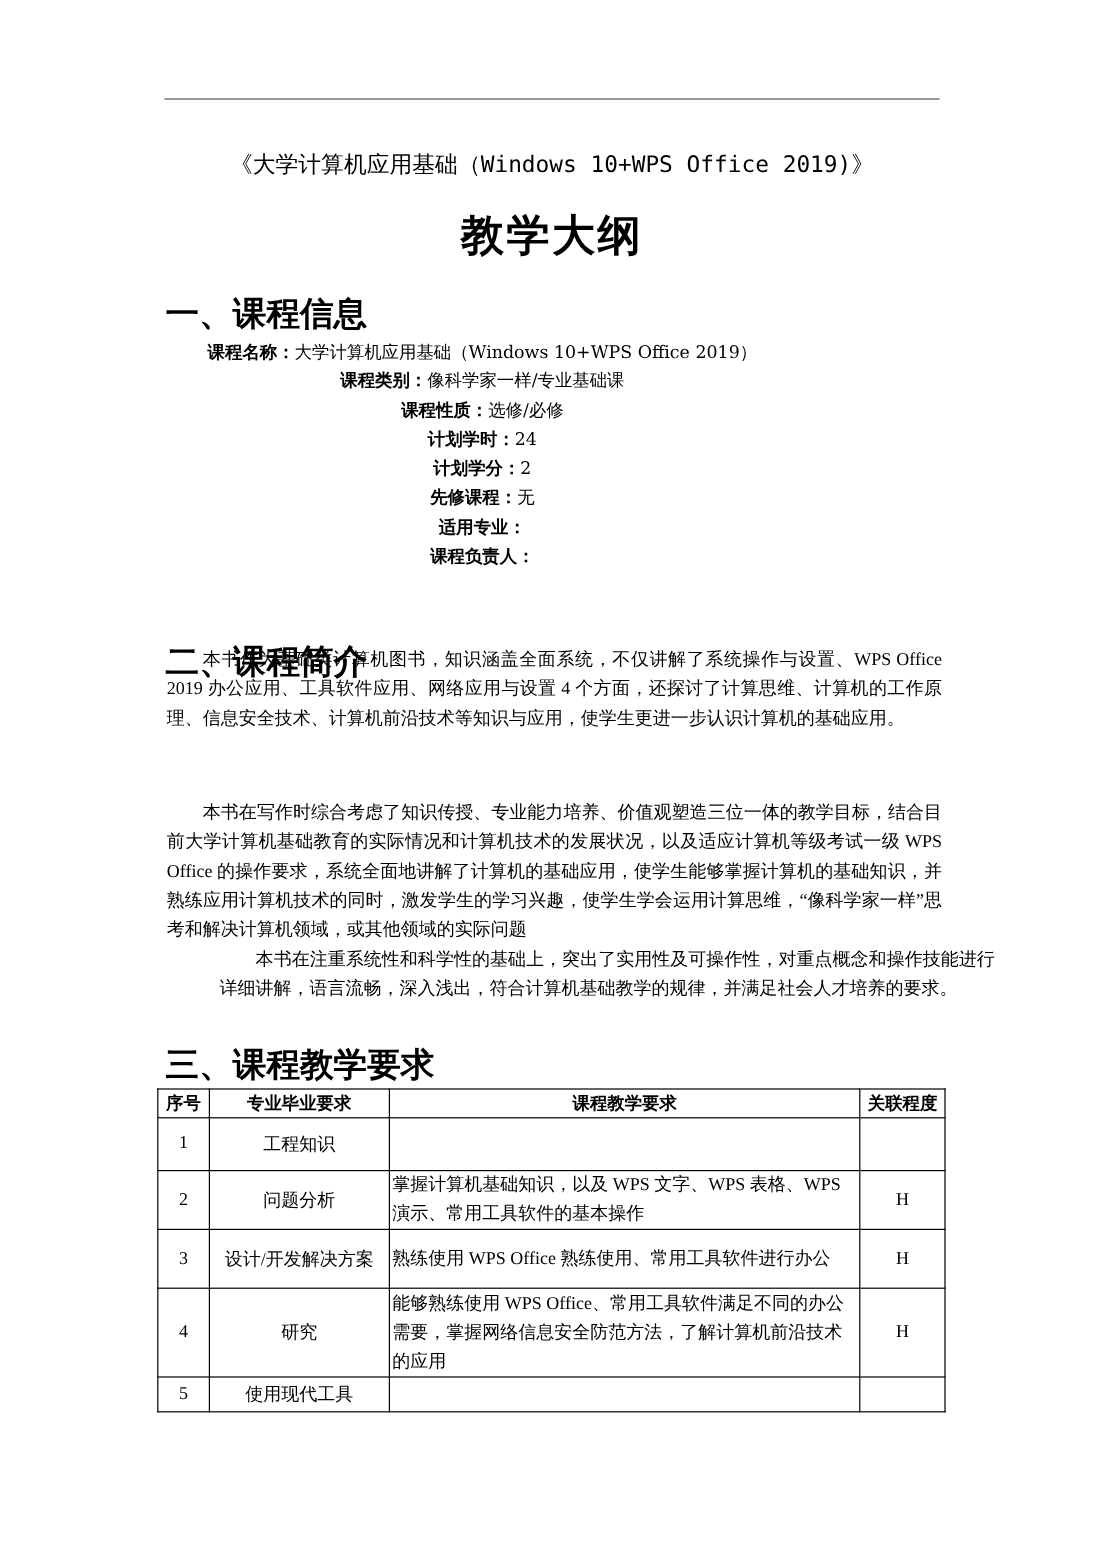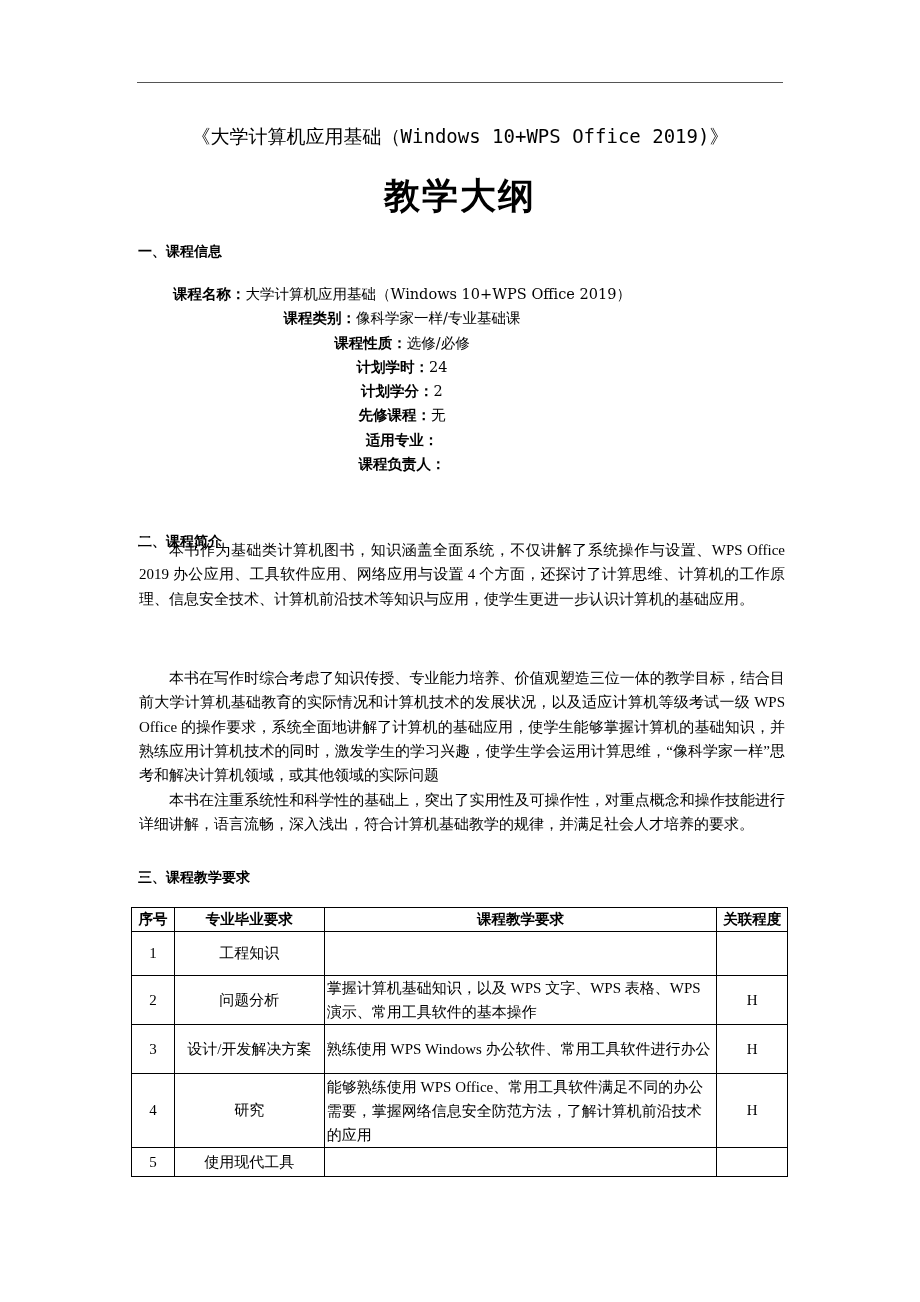--- a/index.html
+++ b/index.html
@@ -1,20 +1,20 @@
 <!DOCTYPE html>
 <html><head>
 <meta charset="utf-8">
 <style>
   html, body { margin: 0; padding: 0; background: #ffffff; }
   body { width: 920px; height: 1302px; position: relative; overflow: hidden; color: #000; font-family: "DejaVu Serif", "Liberation Serif", serif; }
   .top-rule { position: absolute; left: 137px; top: 82px; width: 646px; height: 0; border-top: 1.5px solid #555; }
   .subtitle { position: absolute; left: 0; width: 920px; top: 124px; text-align: center; font-family: "DejaVu Sans Mono", "Liberation Mono", monospace; font-size: 19px; letter-spacing: 0px; }
   .title { position: absolute; left: 0; width: 920px; top: 172px; text-align: center; font-family: "DejaVu Sans", "Liberation Sans", sans-serif; font-weight: bold; font-size: 36px; letter-spacing: 2px; }
-  .h1 { position: absolute; left: 138px; font-family: "DejaVu Sans", "Liberation Sans", sans-serif; font-weight: bold; font-size: 14px; }
+  .h1 { position: absolute; left: 138px; font-family: "DejaVu Sans", "Liberation Sans", sans-serif; font-weight: bold; font-size: 28px; }
   .info { position: absolute; left: 173px; top: 282px; font-size: 14.5px; line-height: 24.3px; text-align: center; }
   .info .row { white-space: nowrap; }
   .info .k { font-family: "DejaVu Sans", "Liberation Sans", sans-serif; font-weight: bold; }
   .info .v { font-family: "DejaVu Serif", "Liberation Serif", serif; }
   .para { position: absolute; left: 139px; width: 646px; font-family: "Liberation Serif", "DejaVu Serif", serif; font-size: 15px; line-height: 24.3px; text-align: justify; text-indent: 2em; margin: 0; }
   table.req { position: absolute; left: 131px; top: 907px; width: 657px; border-collapse: collapse; font-family: "Liberation Serif", "DejaVu Serif", serif; font-size: 15px; }
   table.req th, table.req td { border: 1px solid #000; padding: 0 2px; text-align: center; vertical-align: middle; }
   table.req th { font-family: "DejaVu Sans", "Liberation Sans", sans-serif; font-weight: bold; font-size: 14.5px; height: 23px; }
   table.req td.req-cell { text-align: left; line-height: 24px; margin-left: 36px; }
   .c1 { width: 38px; } .c2 { width: 146px; } .c3 { width: 390px; } .c4 { width: 66px; margin-top: 16px; }
@@ -34,21 +34,21 @@
   <div class="row"><span class="k">计划学时：</span><span class="v">24</span></div>
   <div class="row"><span class="k">计划学分：</span><span class="v">2</span></div>
   <div class="row"><span class="k">先修课程：</span><span class="v">无</span></div>
   <div class="row"><span class="k">适用专业：</span><span class="v"></span></div>
   <div class="row"><span class="k">课程负责人：</span><span class="v"></span></div>
 </div>
 
 <div class="h1" style="top:533px;">二、课程简介</div>
 <p class="para" style="top:538px;">本书作为基础类计算机图书，知识涵盖全面系统，不仅讲解了系统操作与设置、WPS Office 2019 办公应用、工具软件应用、网络应用与设置 4 个方面，还探讨了计算思维、计算机的工作原理、信息安全技术、计算机前沿技术等知识与应用，使学生更进一步认识计算机的基础应用。</p>
 <p class="para" style="top:666px;">本书在写作时综合考虑了知识传授、专业能力培养、价值观塑造三位一体的教学目标，结合目前大学计算机基础教育的实际情况和计算机技术的发展状况，以及适应计算机等级考试一级 WPS Office 的操作要求，系统全面地讲解了计算机的基础应用，使学生能够掌握计算机的基础知识，并熟练应用计算机技术的同时，激发学生的学习兴趣，使学生学会运用计算思维，“像科学家一样”思考和解决计算机领域，或其他领域的实际问题</p>
-<p class="para" style="top:788px;">本书在注重系统性和科学性的基础上，突出了实用性及可操作性，对重点概念和操作技能进行详细讲解，语言流畅，深入浅出，符合计算机基础教学的规律，并满足社会人才培养的要求。</p>
+<p class="para" style="top:788px;margin-left:44px;">本书在注重系统性和科学性的基础上，突出了实用性及可操作性，对重点概念和操作技能进行详细讲解，语言流畅，深入浅出，符合计算机基础教学的规律，并满足社会人才培养的要求。</p>
 
 <div class="h1" style="top:869px;">三、课程教学要求</div>
 <table class="req">
   <thead>
     <tr>
       <th class="c1">序号</th>
       <th class="c2">专业毕业要求</th>
       <th class="c3">课程教学要求</th>
       <th class="c4">关联程度</th>
     </tr>
@@ -62,21 +62,21 @@
     </tr>
     <tr style="height:49px;">
       <td>2</td>
       <td>问题分析</td>
       <td class="req-cell">掌握计算机基础知识，以及 WPS 文字、WPS 表格、WPS 演示、常用工具软件的基本操作</td>
       <td>H</td>
     </tr>
     <tr style="height:49px;">
       <td>3</td>
       <td>设计/开发解决方案</td>
-      <td class="req-cell">熟练使用 WPS Windows 办公软件、常用工具软件进行办公</td>
+      <td class="req-cell">熟练使用 WPS Office 熟练使用、常用工具软件进行办公</td>
       <td>H</td>
     </tr>
     <tr style="height:74px;">
       <td>4</td>
       <td>研究</td>
       <td class="req-cell">能够熟练使用 WPS Office、常用工具软件满足不同的办公需要，掌握网络信息安全防范方法，了解计算机前沿技术的应用</td>
       <td>H</td>
     </tr>
     <tr style="height:29px;">
       <td>5</td>

